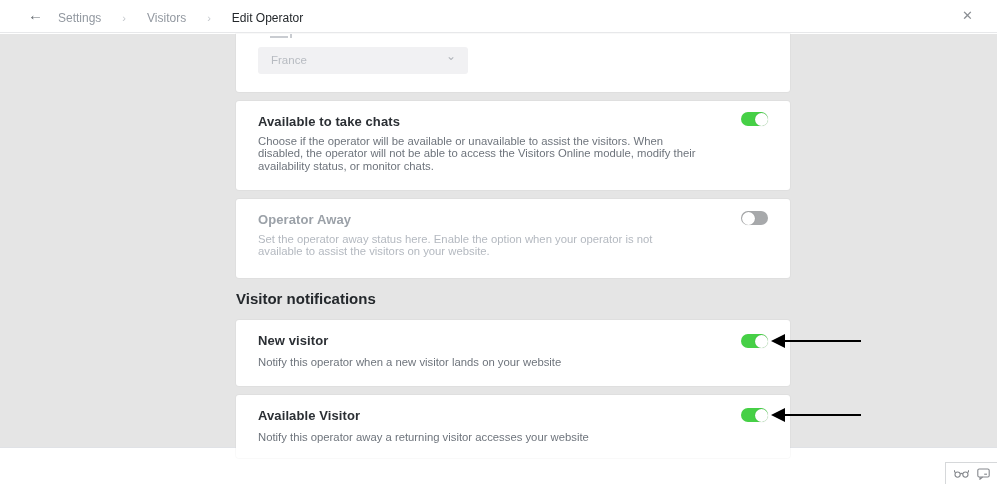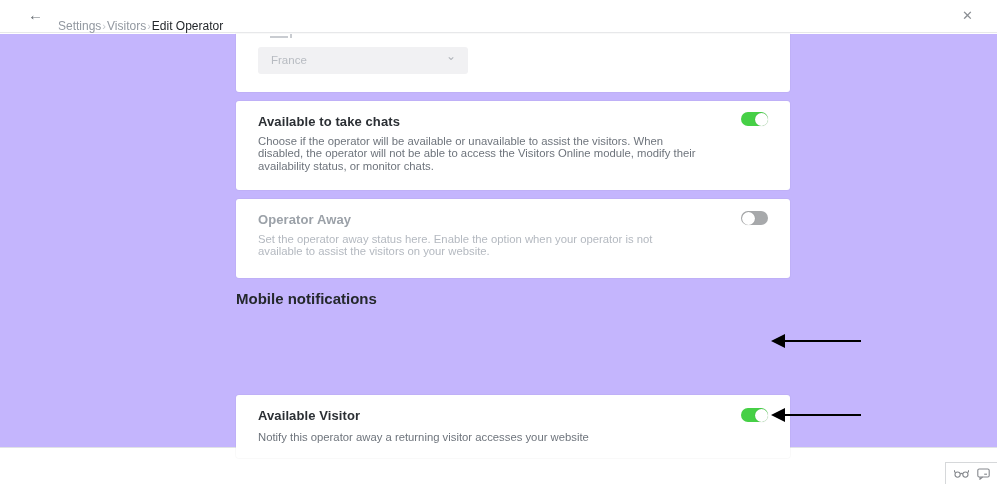--- a/index.html
+++ b/index.html
@@ -2,28 +2,28 @@
 <html><head>
 <meta charset="utf-8">
 <style>
   * { margin:0; padding:0; box-sizing:border-box; }
   html,body { width:997px; height:484px; background:#ffffff; font-family:"Liberation Sans", sans-serif; }
   .screen { position:relative; width:997px; height:484px; background:#ffffff; overflow:hidden; }
 
   
   .topbar { position:absolute; top:0; left:0; width:997px; height:33px; background:#ffffff; border-bottom:1px solid #e7e8ea; }
   .back-arrow { position:absolute; left:28px; top:6px; font-size:15px; color:#6a6f75; cursor:pointer; }
-  .breadcrumb { position:absolute; left:58px; top:19px; font-size:12px; color:#9298a0; display:flex; align-items:center; gap:1px; }
+  .breadcrumb { position:absolute; left:58px; top:11px; font-size:12px; color:#9298a0; display:flex; align-items:center; gap:21px; }
   .crumb { color:#9298a0; cursor:pointer; }
   .crumb-sep { color:#c3c7cc; font-size:11px; }
   .crumb-current { color:#24282c; font-weight:normal; }
   .close-x { position:absolute; right:24px; top:8px; font-size:13px; color:#8a8e93; cursor:pointer; }
 
   
-  .content { position:absolute; top:34px; left:0; width:997px; height:414px; background:#c4b5fd; border-bottom:1px solid #e0e2e6; }
+  .content { position:absolute; top:34px; left:0; width:997px; height:414px; background:#e5e5e5; border-bottom:1px solid #e0e2e6; }
   .card { position:absolute; left:236px; width:554px; background:#ffffff; border-radius:3px; box-shadow:0 0 0 1px rgba(0,0,0,0.025); }
   .card-title { position:absolute; left:22px; top:13px; font-size:13px; font-weight:bold; color:#2b2f34; letter-spacing:.1px; }
   .card-desc  { position:absolute; left:22px; top:34px; width:440px; font-size:11.3px; line-height:12.4px; color:#6e747c; }
   .card.disabled .card-title { color:#9ba1a8; }
   .card.disabled .card-desc  { color:#b4b9c0; }
 
   .card-country { top:0; height:58px; border-radius:0 0 3px 3px; }
   .clipped-frag { position:absolute; left:34px; top:0; width:26px; height:4px; overflow:hidden; }
   .clipped-frag i { display:block; width:18px; height:1.5px; background:#c9ccd1; margin-top:2px; }
   .clipped-frag em { position:absolute; left:20px; top:0; width:1.5px; height:4px; background:#c9ccd1; }
@@ -102,22 +102,29 @@
     </div>
 
     <div class="card card-available">
       <div class="card-title">Available to take chats</div>
       <div class="card-desc">Choose if the operator will be available or unavailable to assist the visitors. When disabled, the operator will not be able to access the Visitors Online module, modify their availability status, or monitor chats.</div>
       <div class="toggle on">
           <span class="knob"></span>
         </div>
     </div>
 
-    <div class="section-heading">Mobile notifications</div>
+    <div class="section-heading">Visitor notifications</div>
 
+    <div class="card card-newvisitor">
+      <div class="card-title">New visitor</div>
+      <div class="card-desc">Notify this operator when a new visitor lands on your website</div>
+      <div class="toggle on">
+          <span class="knob"></span>
+        </div>
+    </div>
 
     <div class="card card-returning">
       <div class="card-title">Available Visitor</div>
       <div class="card-desc">Notify this operator away a returning visitor accesses your website</div>
       <div class="toggle on">
           <span class="knob"></span>
         </div>
     </div>
 
   </div>

